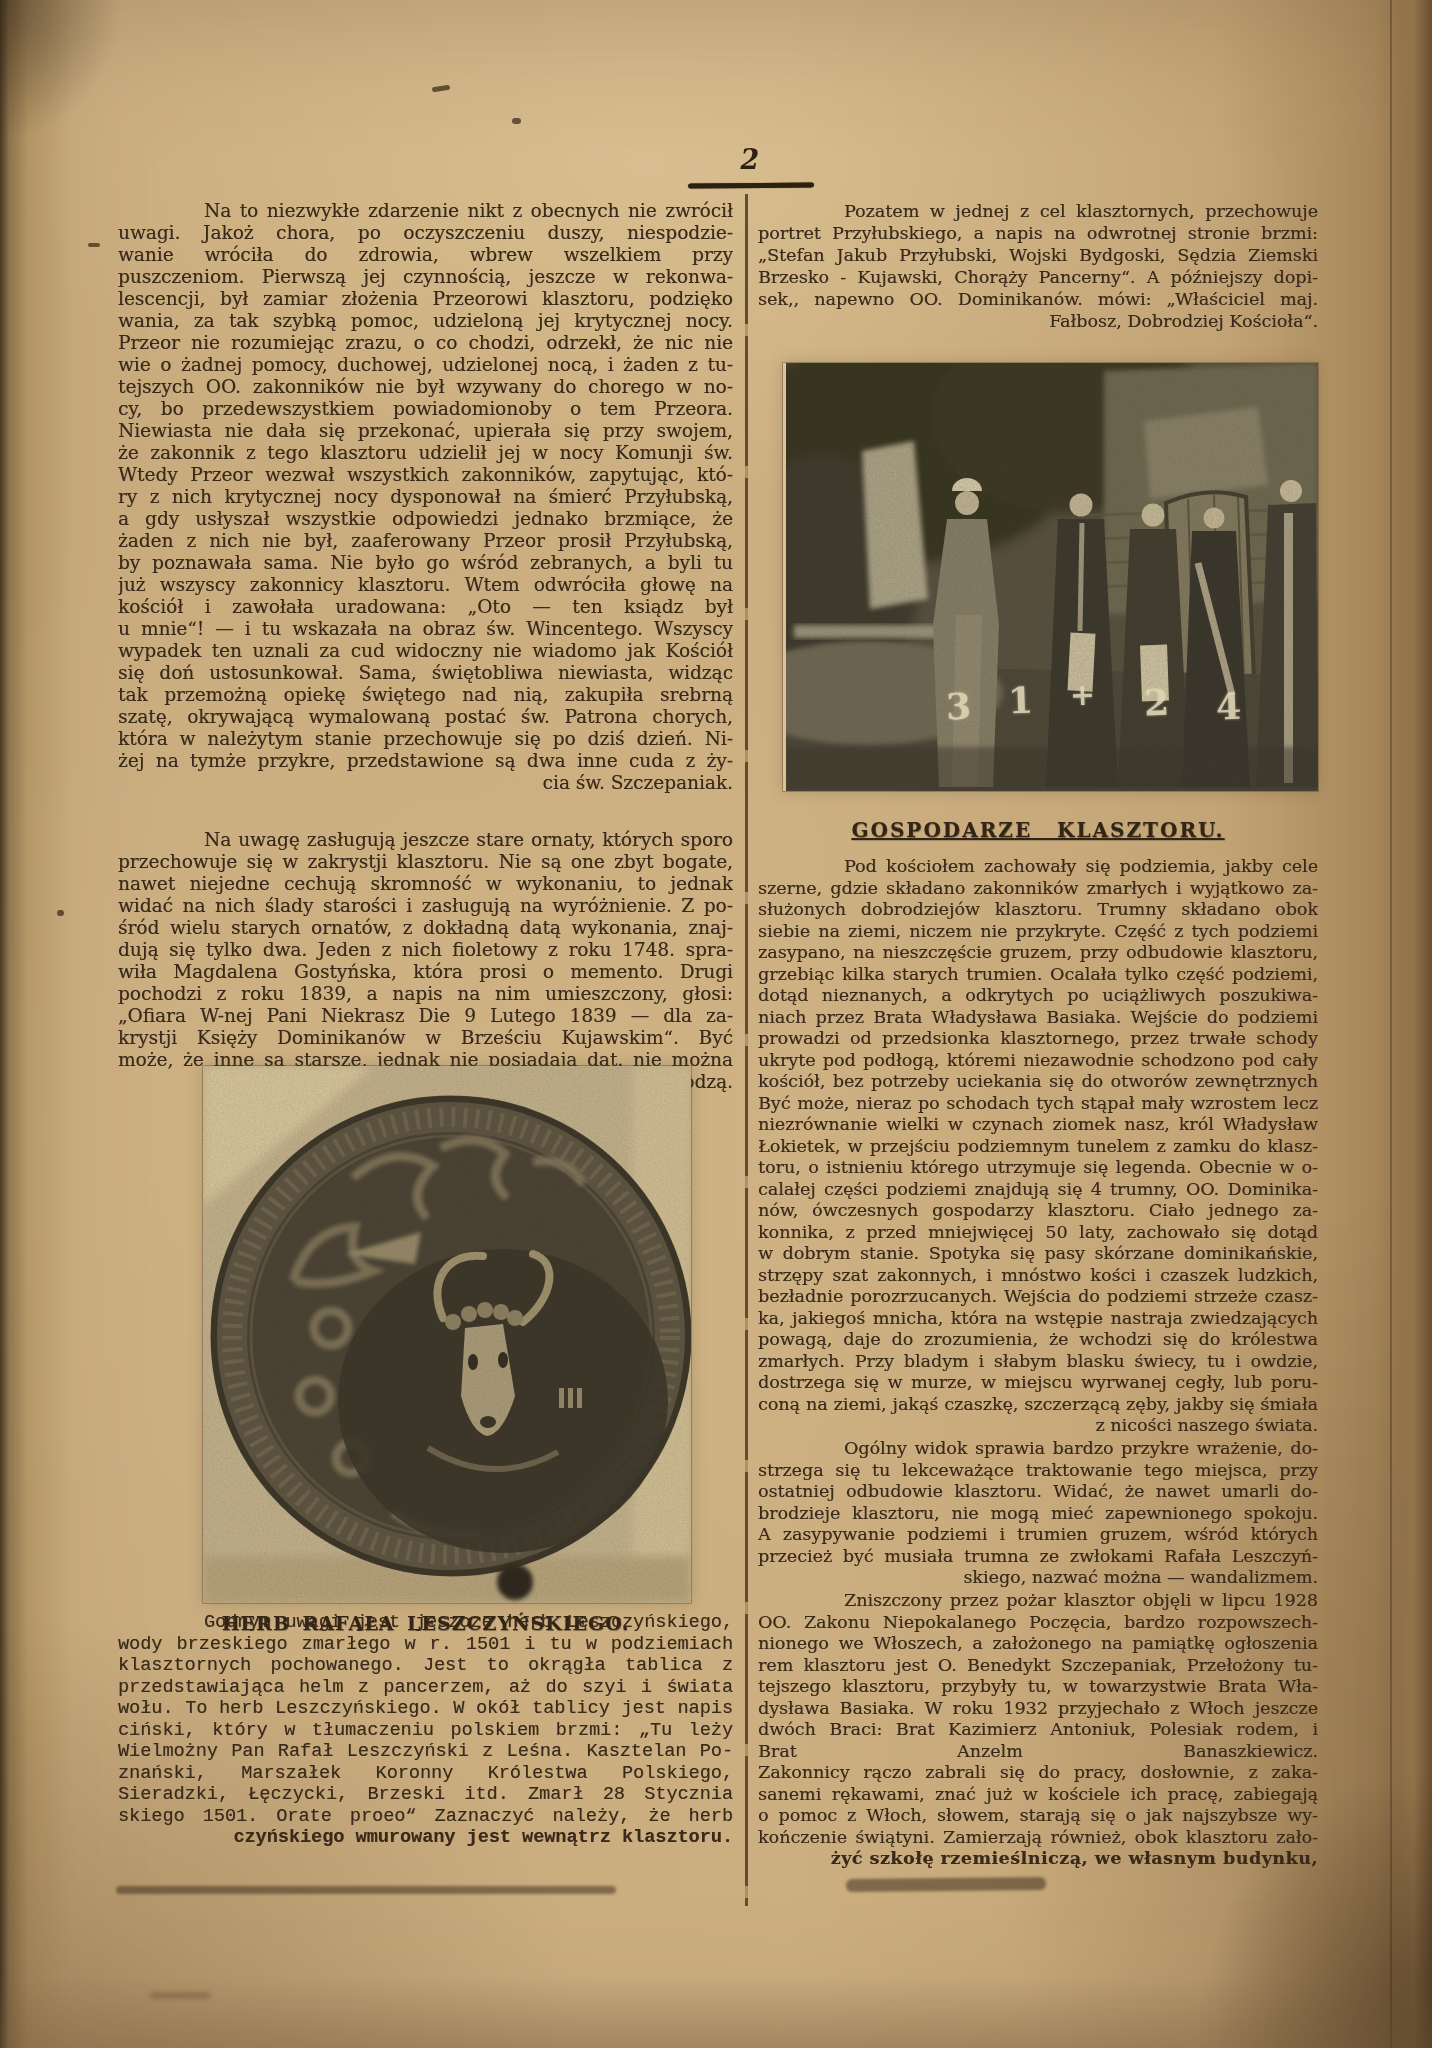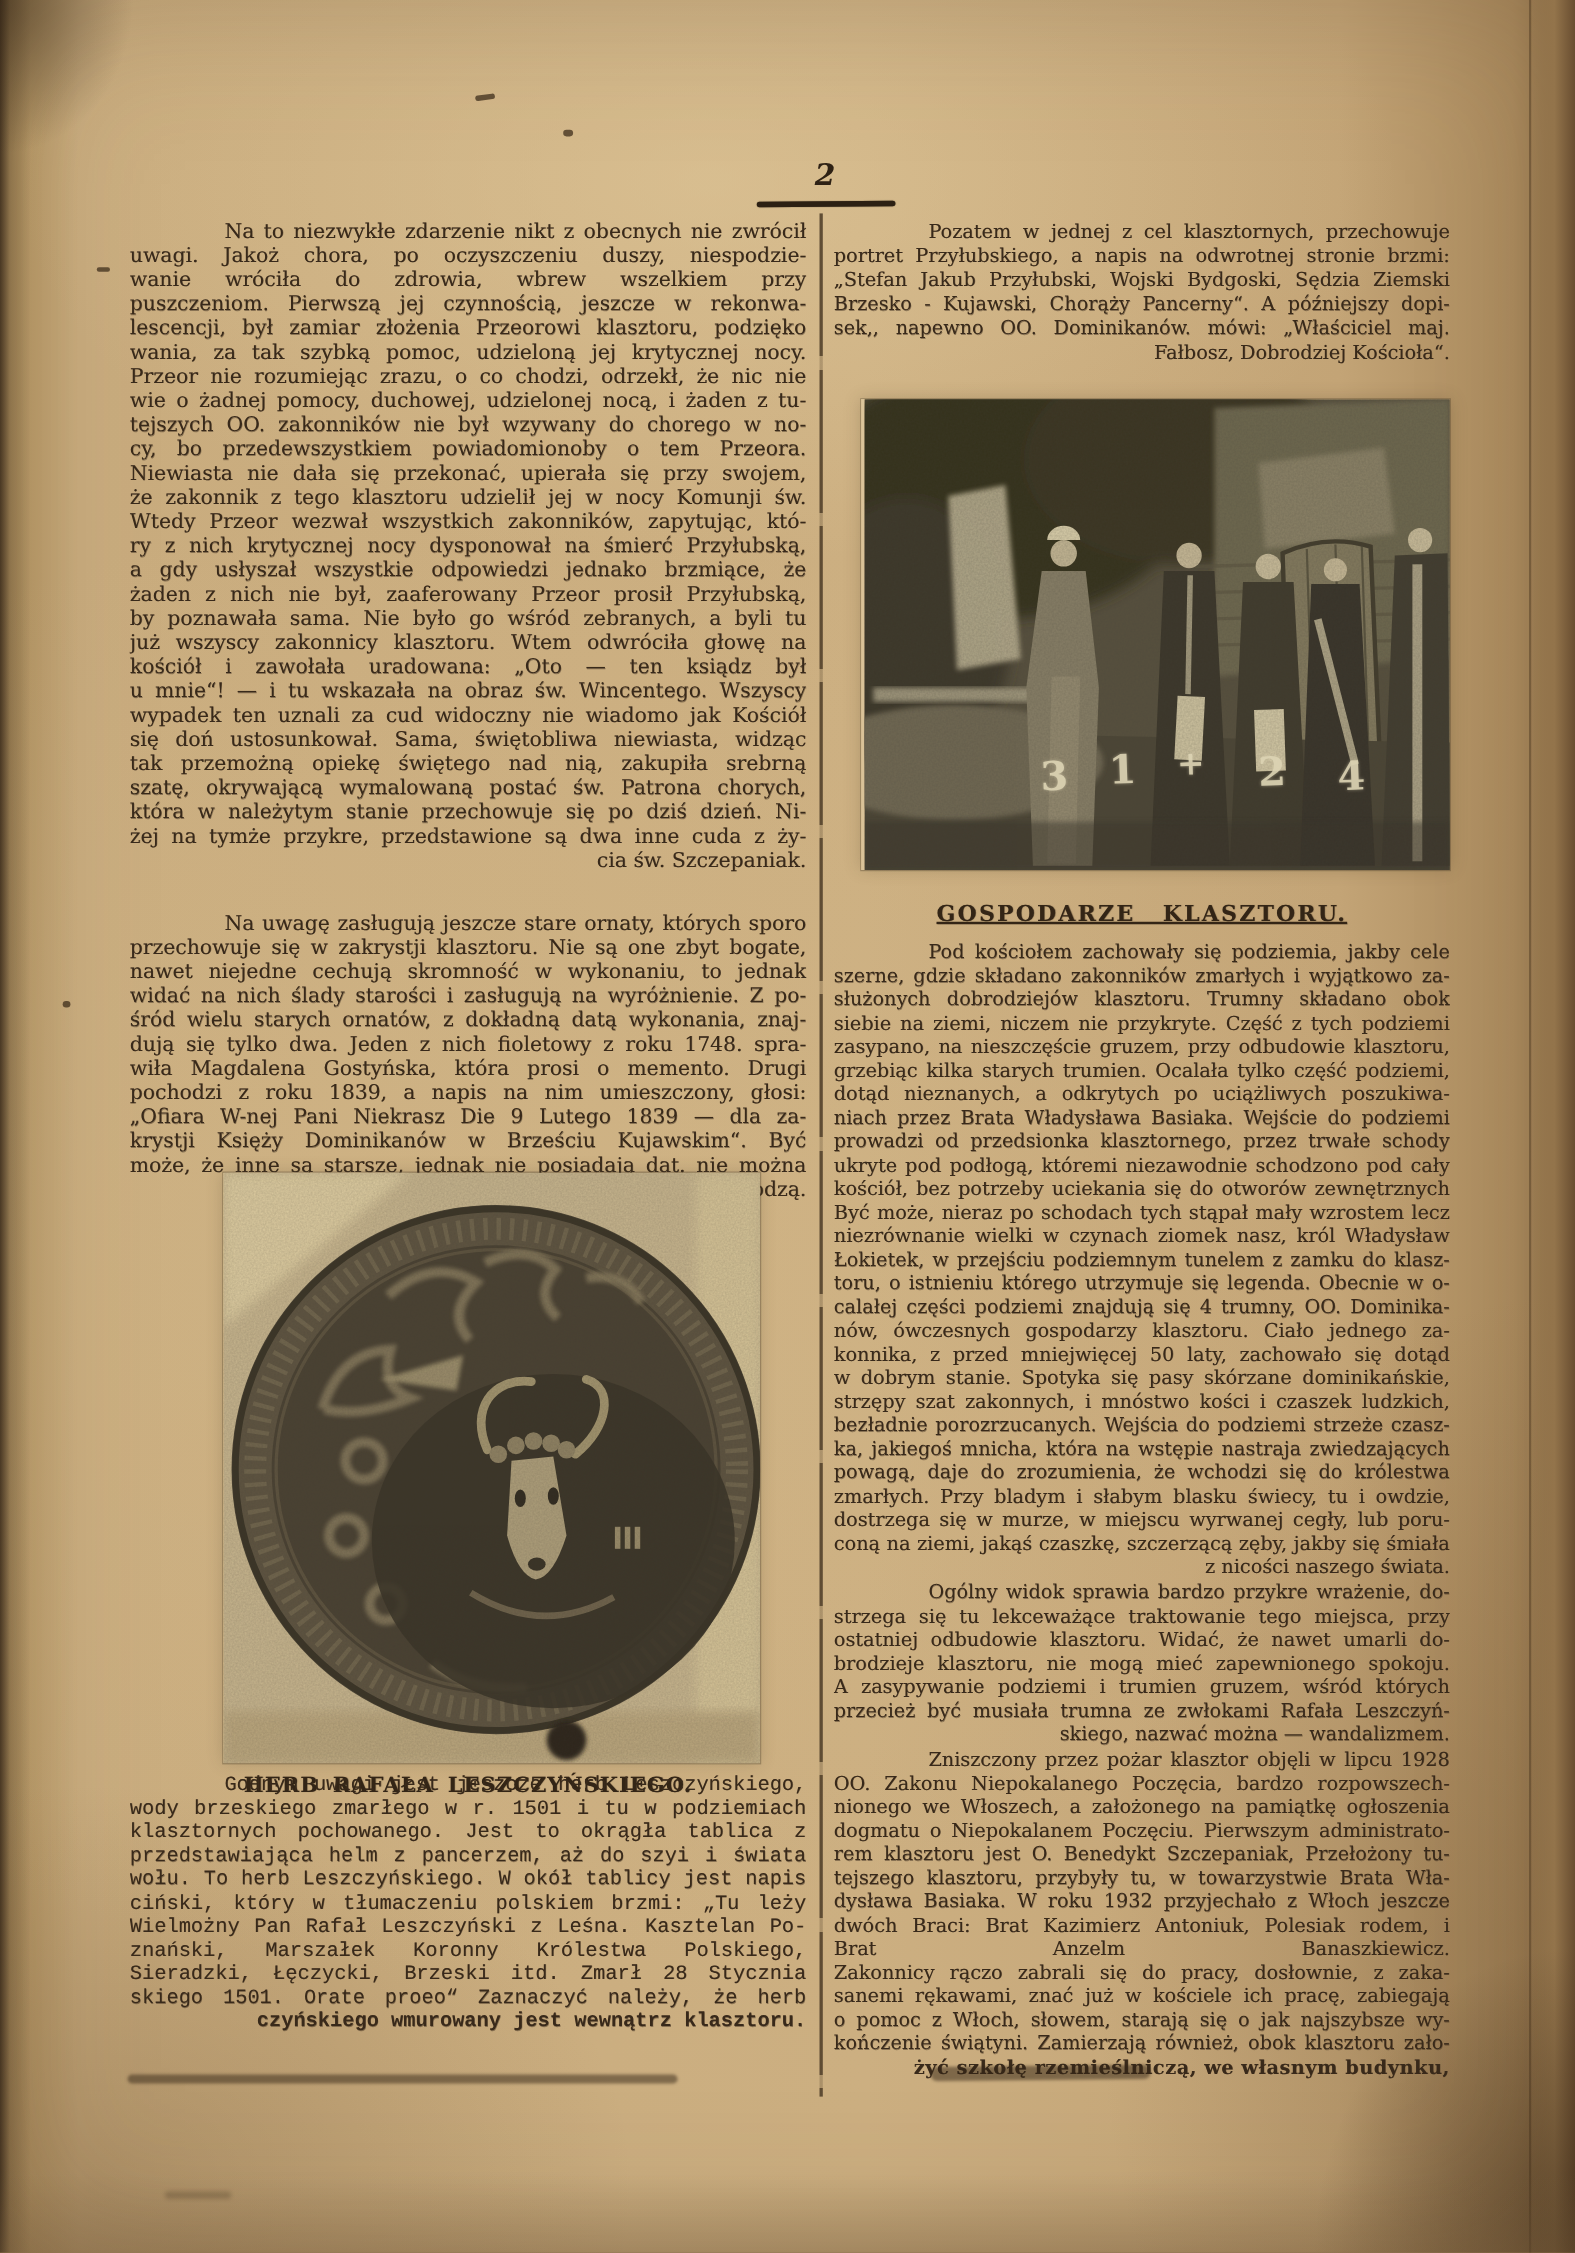--- a/index.html
+++ b/index.html
@@ -338,21 +338,20 @@
       <div class="line">ostatniej odbudowie klasztoru. Widać, że nawet umarli do-</div>
       <div class="line">brodzieje klasztoru, nie mogą mieć zapewnionego spokoju.</div>
       <div class="line">A zasypywanie podziemi i trumien gruzem, wśród których</div>
       <div class="line">przecież być musiała trumna ze zwłokami Rafała Leszczyń-</div>
       <div class="line last">skiego, nazwać można — wandalizmem.</div>
     </div>
   <div class="col rcol-text lh21 para-block" style="top:1590px;">
       <div class="line indent">Zniszczony przez pożar klasztor objęli w lipcu 1928 roku</div>
       <div class="line">OO. Zakonu Niepokalanego Poczęcia, bardzo rozpowszech-</div>
       <div class="line">nionego we Włoszech, a założonego na pamiątkę ogłoszenia</div>
-      <div class="line">dogmatu o Niepokalanem Poczęciu. Pierwszym administrato-</div>
       <div class="line">rem klasztoru jest O. Benedykt Szczepaniak, Przełożony tu-</div>
       <div class="line">tejszego klasztoru, przybyły tu, w towarzystwie Brata Wła-</div>
       <div class="line">dysława Basiaka. W roku 1932 przyjechało z Włoch jeszcze</div>
       <div class="line">dwóch Braci: Brat Kazimierz Antoniuk, Polesiak rodem, i</div>
       <div class="line">Brat Anzelm Banaszkiewicz.</div>
       <div class="line">Zakonnicy rączo zabrali się do pracy, dosłownie, z zaka-</div>
       <div class="line">sanemi rękawami, znać już w kościele ich pracę, zabiegają</div>
       <div class="line">o pomoc z Włoch, słowem, starają się o jak najszybsze wy-</div>
       <div class="line">kończenie świątyni. Zamierzają również, obok klasztoru zało-</div>
       <div class="line last boldlast">żyć szkołę rzemieślniczą, we własnym budynku, warsztat</div>

